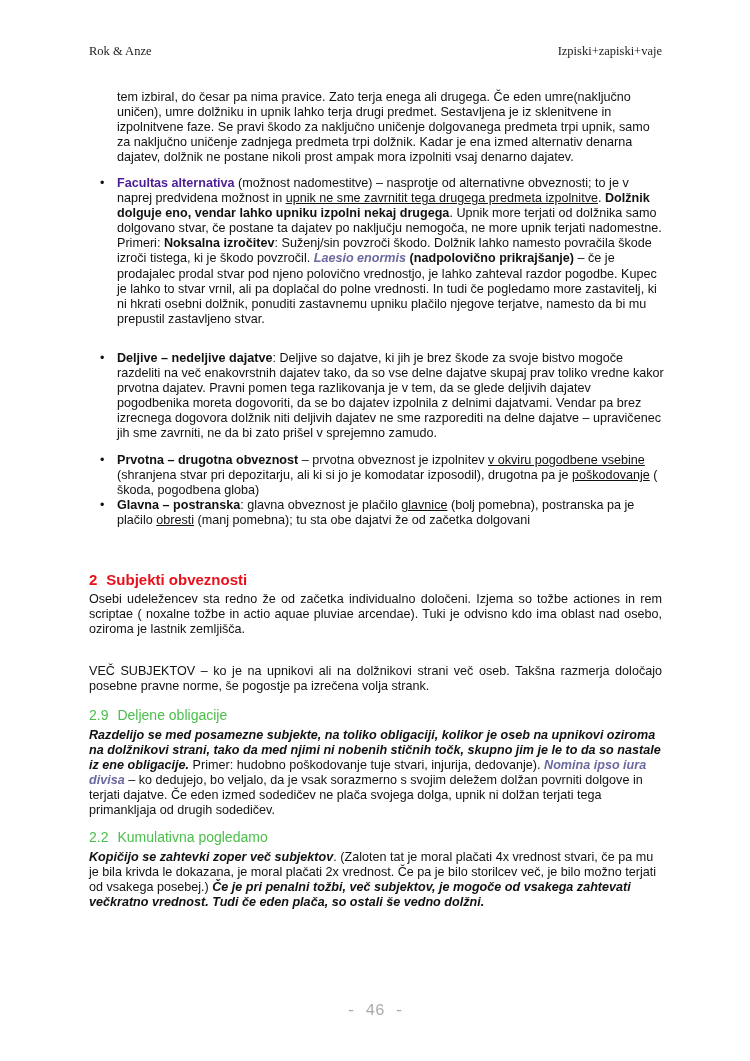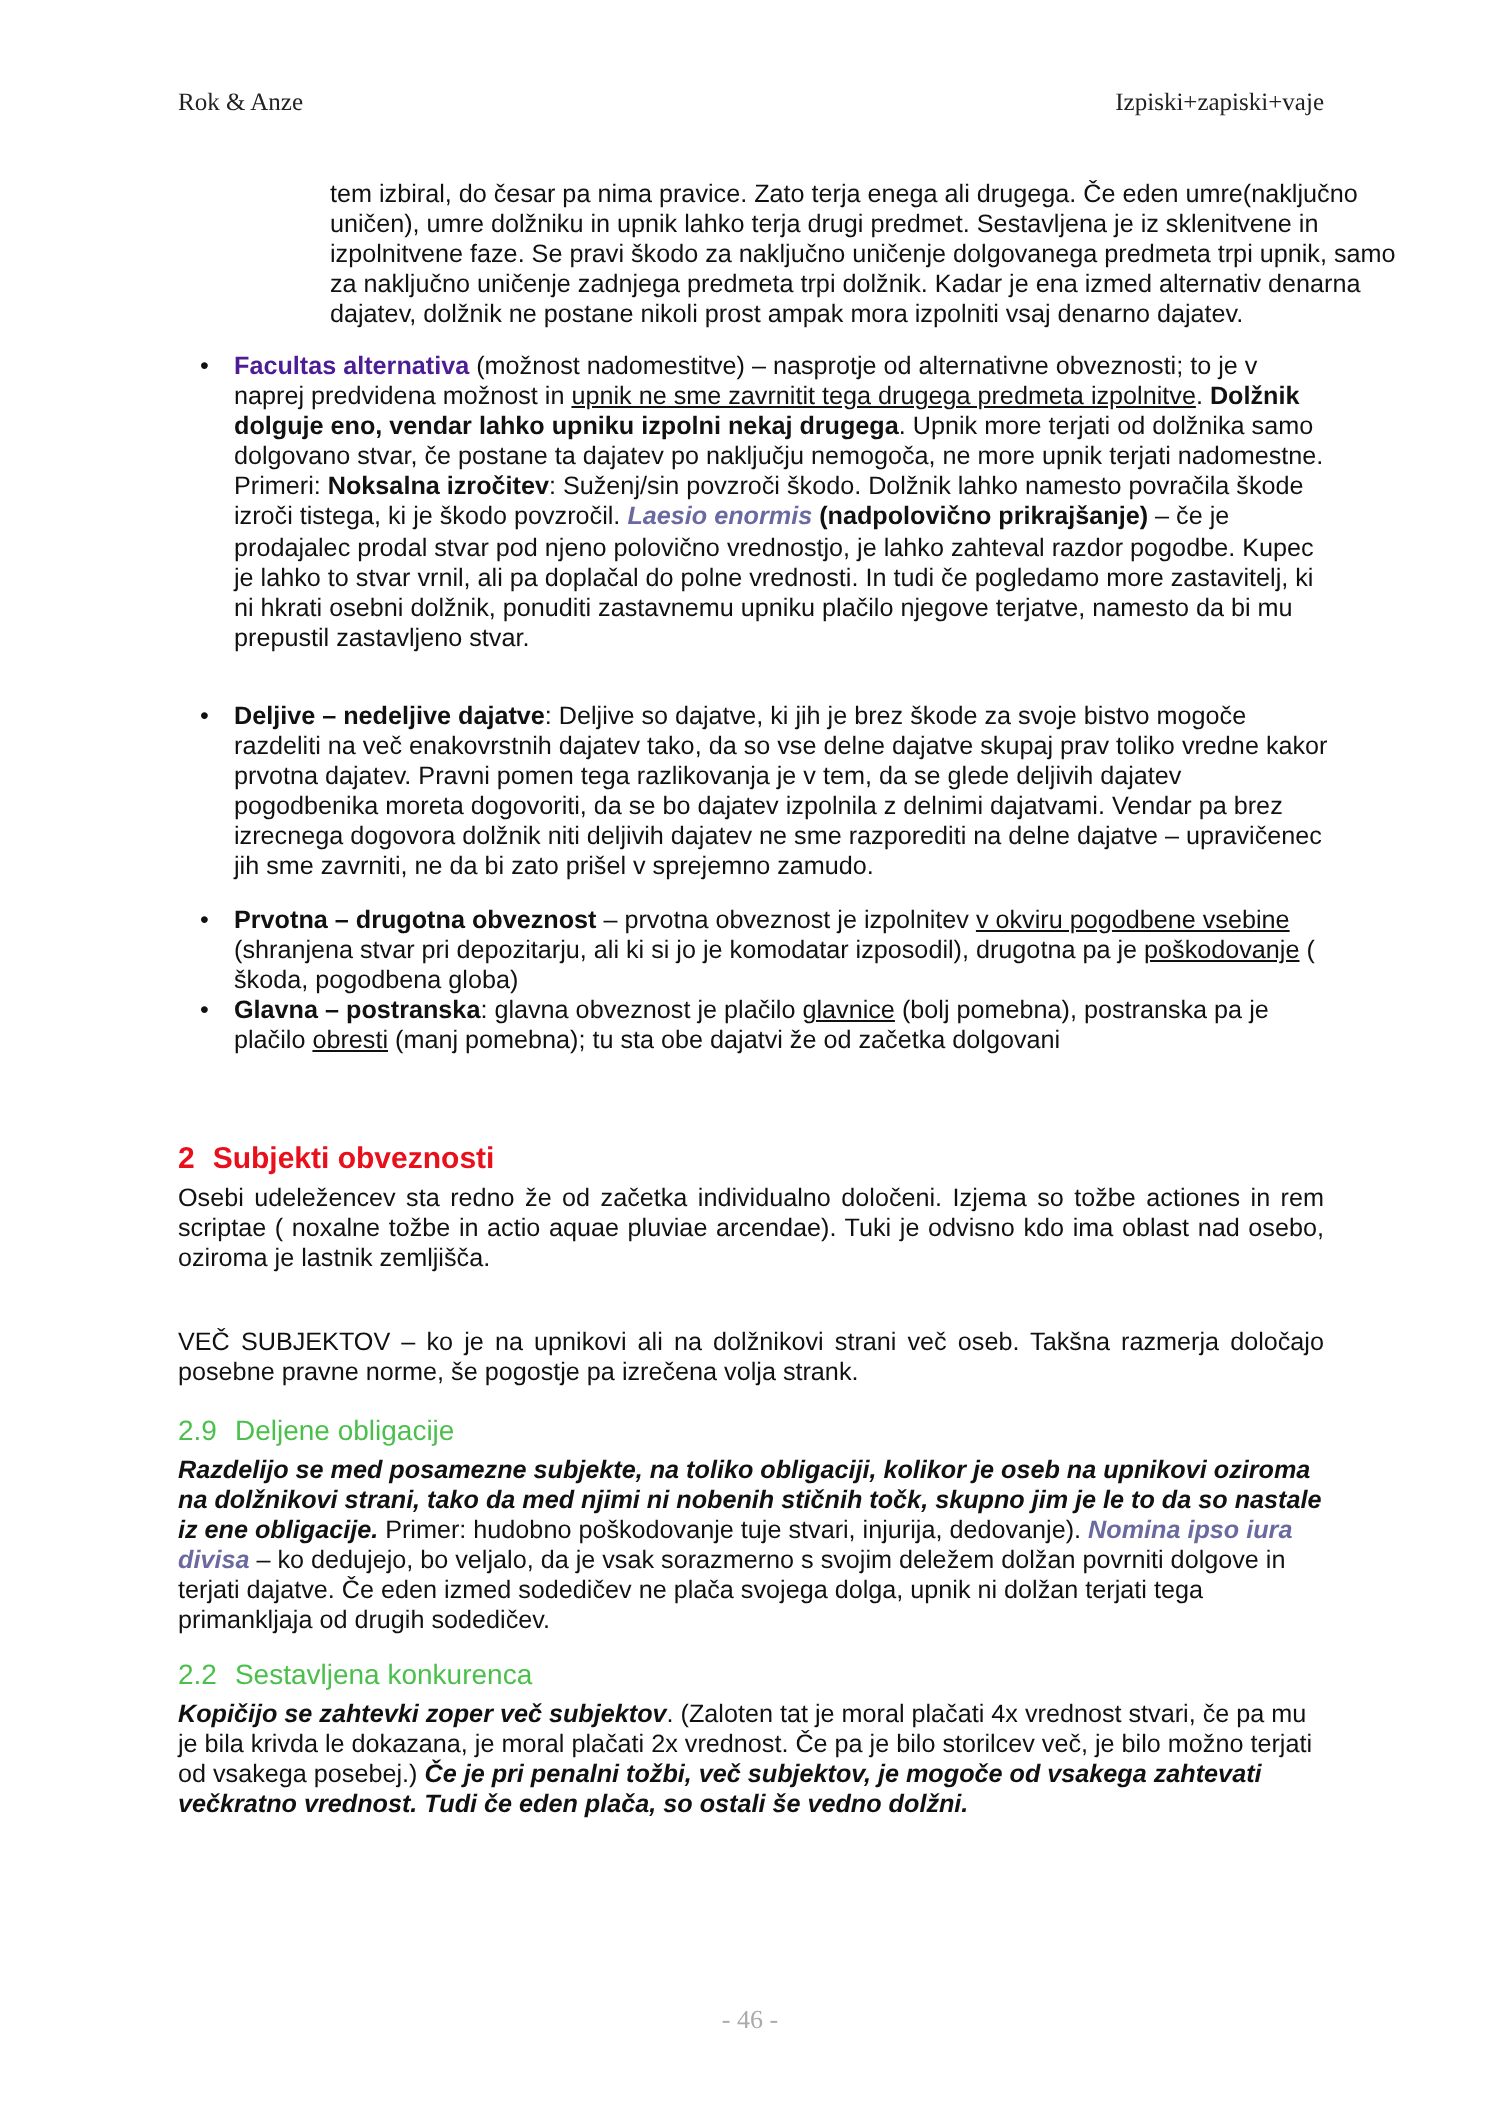--- a/index.html
+++ b/index.html
@@ -2,21 +2,21 @@
 <html><head>
 <meta charset="utf-8">
 <style>
   html, body { margin: 0; padding: 0; background: #ffffff; }
   body { width: 750px; height: 1061px; position: relative; overflow: hidden; color: #111; }
   .page { position: absolute; left: 0; top: 0; width: 750px; height: 1061px; }
   .hdr { position: absolute; top: 44px; font-family: "Liberation Serif", serif; font-size: 12.5px; color: #222; }
   .hdr-left { left: 89px; }
   .hdr-right { right: 88px; }
   .footer { position: absolute; top: 1002px; left: 0; width: 750px; text-align: center;
-            font-family: Liberation Serif, serif; font-size: 13px; color: #aaa; }
+            font-family: Liberation Mono, monospace; font-size: 16px; color: #aaa; }
   .body-text { font-family: "Liberation Sans", sans-serif; font-size: 12.6px; line-height: 15.1px; }
   .block { position: absolute; }
   p { margin: 0; }
   ul { margin: 0; padding: 0; list-style: none; }
   li { position: relative; padding-left: 0; }
   li .bullet { position: absolute; left: -17px; top: 0; }
   .u { text-decoration: underline; }
   b { font-weight: bold; }
   .red { color: #4c1d95; font-weight: bold; }
   .purple { color: #6a6aa0; font-weight: bold; font-style: italic; }
@@ -28,21 +28,21 @@
   .bi { font-weight: bold; font-style: italic; }
 </style>
 </head>
 <body>
 
 <div class="page">
 
   <div class="hdr hdr-left">Rok &amp; Anze</div>
   <div class="hdr hdr-right">Izpiski+zapiski+vaje</div>
 
-  <div class="block body-text" style="left:117px; top:90px; width:545px;margin-left:48px;">
+  <div class="block body-text" style="left:117px; top:90px; width:545px;">
     <p>tem izbiral, do česar pa nima pravice. Zato terja enega ali drugega. Če eden umre(naključno uničen), umre dolžniku in upnik lahko terja drugi predmet. Sestavljena je iz sklenitvene in izpolnitvene faze. Se pravi škodo za naključno uničenje dolgovanega predmeta trpi upnik, samo za naključno uničenje zadnjega predmeta trpi dolžnik. Kadar je ena izmed alternativ denarna dajatev, dolžnik ne postane nikoli prost ampak mora izpolniti vsaj denarno dajatev.</p>
   </div>
 
   <ul class="block body-text" style="left:117px; top:176px; width:548px;">
     <li>
       <span class="bullet">•</span>
       <span class="red">Facultas alternativa</span><span> (možnost nadomestitve) – nasprotje od alternativne obveznosti; to je v naprej predvidena možnost in </span><span class="u">upnik ne sme zavrnitit tega drugega predmeta izpolnitve</span><span>. </span><b>Dolžnik dolguje eno, vendar lahko upniku izpolni nekaj drugega</b><span>. Upnik more terjati od dolžnika samo dolgovano stvar, če postane ta dajatev po naključju nemogoča, ne more upnik terjati nadomestne. Primeri: </span><b>Noksalna izročitev</b><span>: Suženj/sin povzroči škodo. Dolžnik lahko namesto povračila škode izroči tistega, ki je škodo povzročil. </span><span class="purple">Laesio enormis</span><span> </span><b>(nadpolovično prikrajšanje)</b><span> – če je prodajalec prodal stvar pod njeno polovično vrednostjo, je lahko zahteval razdor pogodbe. Kupec je lahko to stvar vrnil, ali pa doplačal do polne vrednosti. In tudi če pogledamo more zastavitelj, ki ni hkrati osebni dolžnik, ponuditi zastavnemu upniku plačilo njegove terjatve, namesto da bi mu prepustil zastavljeno stvar.</span>
     </li>
   </ul>
 
@@ -78,21 +78,21 @@
 
   <div class="block h3" style="left:89px; top:707px;">
     <span class="num">2.9</span><span>Deljene obligacije</span>
   </div>
 
   <div class="block body-text" style="left:89px; top:728px; width:575px;">
     <p><span class="bi">Razdelijo se med posamezne subjekte, na toliko obligaciji, kolikor je oseb na upnikovi oziroma na dolžnikovi strani, tako da med njimi ni nobenih stičnih točk, skupno jim je le to da so nastale iz ene obligacije.</span><span> Primer: hudobno poškodovanje tuje stvari, injurija, dedovanje). </span><span class="purple">Nomina ipso iura divisa</span><span> – ko dedujejo, bo veljalo, da je vsak sorazmerno s svojim deležem dolžan povrniti dolgove in terjati dajatve. Če eden izmed sodedičev ne plača svojega dolga, upnik ni dolžan terjati tega primankljaja od drugih sodedičev.</span></p>
   </div>
 
   <div class="block h3" style="left:89px; top:829px;">
-    <span class="num">2.2</span><span>Sestavljena konkurenca</span>
+    <span class="num">2.2</span><span>Kumulativna pogledamo</span>
   </div>
 
   <div class="block body-text" style="left:89px; top:850px; width:575px;">
     <p><span class="bi">Kopičijo se zahtevki zoper več subjektov</span><span>. (Zaloten tat je moral plačati 4x vrednost stvari, če pa mu je bila krivda le dokazana, je moral plačati 2x vrednost. Če pa je bilo storilcev več, je bilo možno terjati od vsakega posebej.) </span><span class="bi">Če je pri penalni tožbi, več subjektov, je mogoče od vsakega zahtevati večkratno vrednost. Tudi če eden plača, so ostali še vedno dolžni.</span></p>
   </div>
 
   <div class="footer">- 46 -</div>
 
 </div>
 

